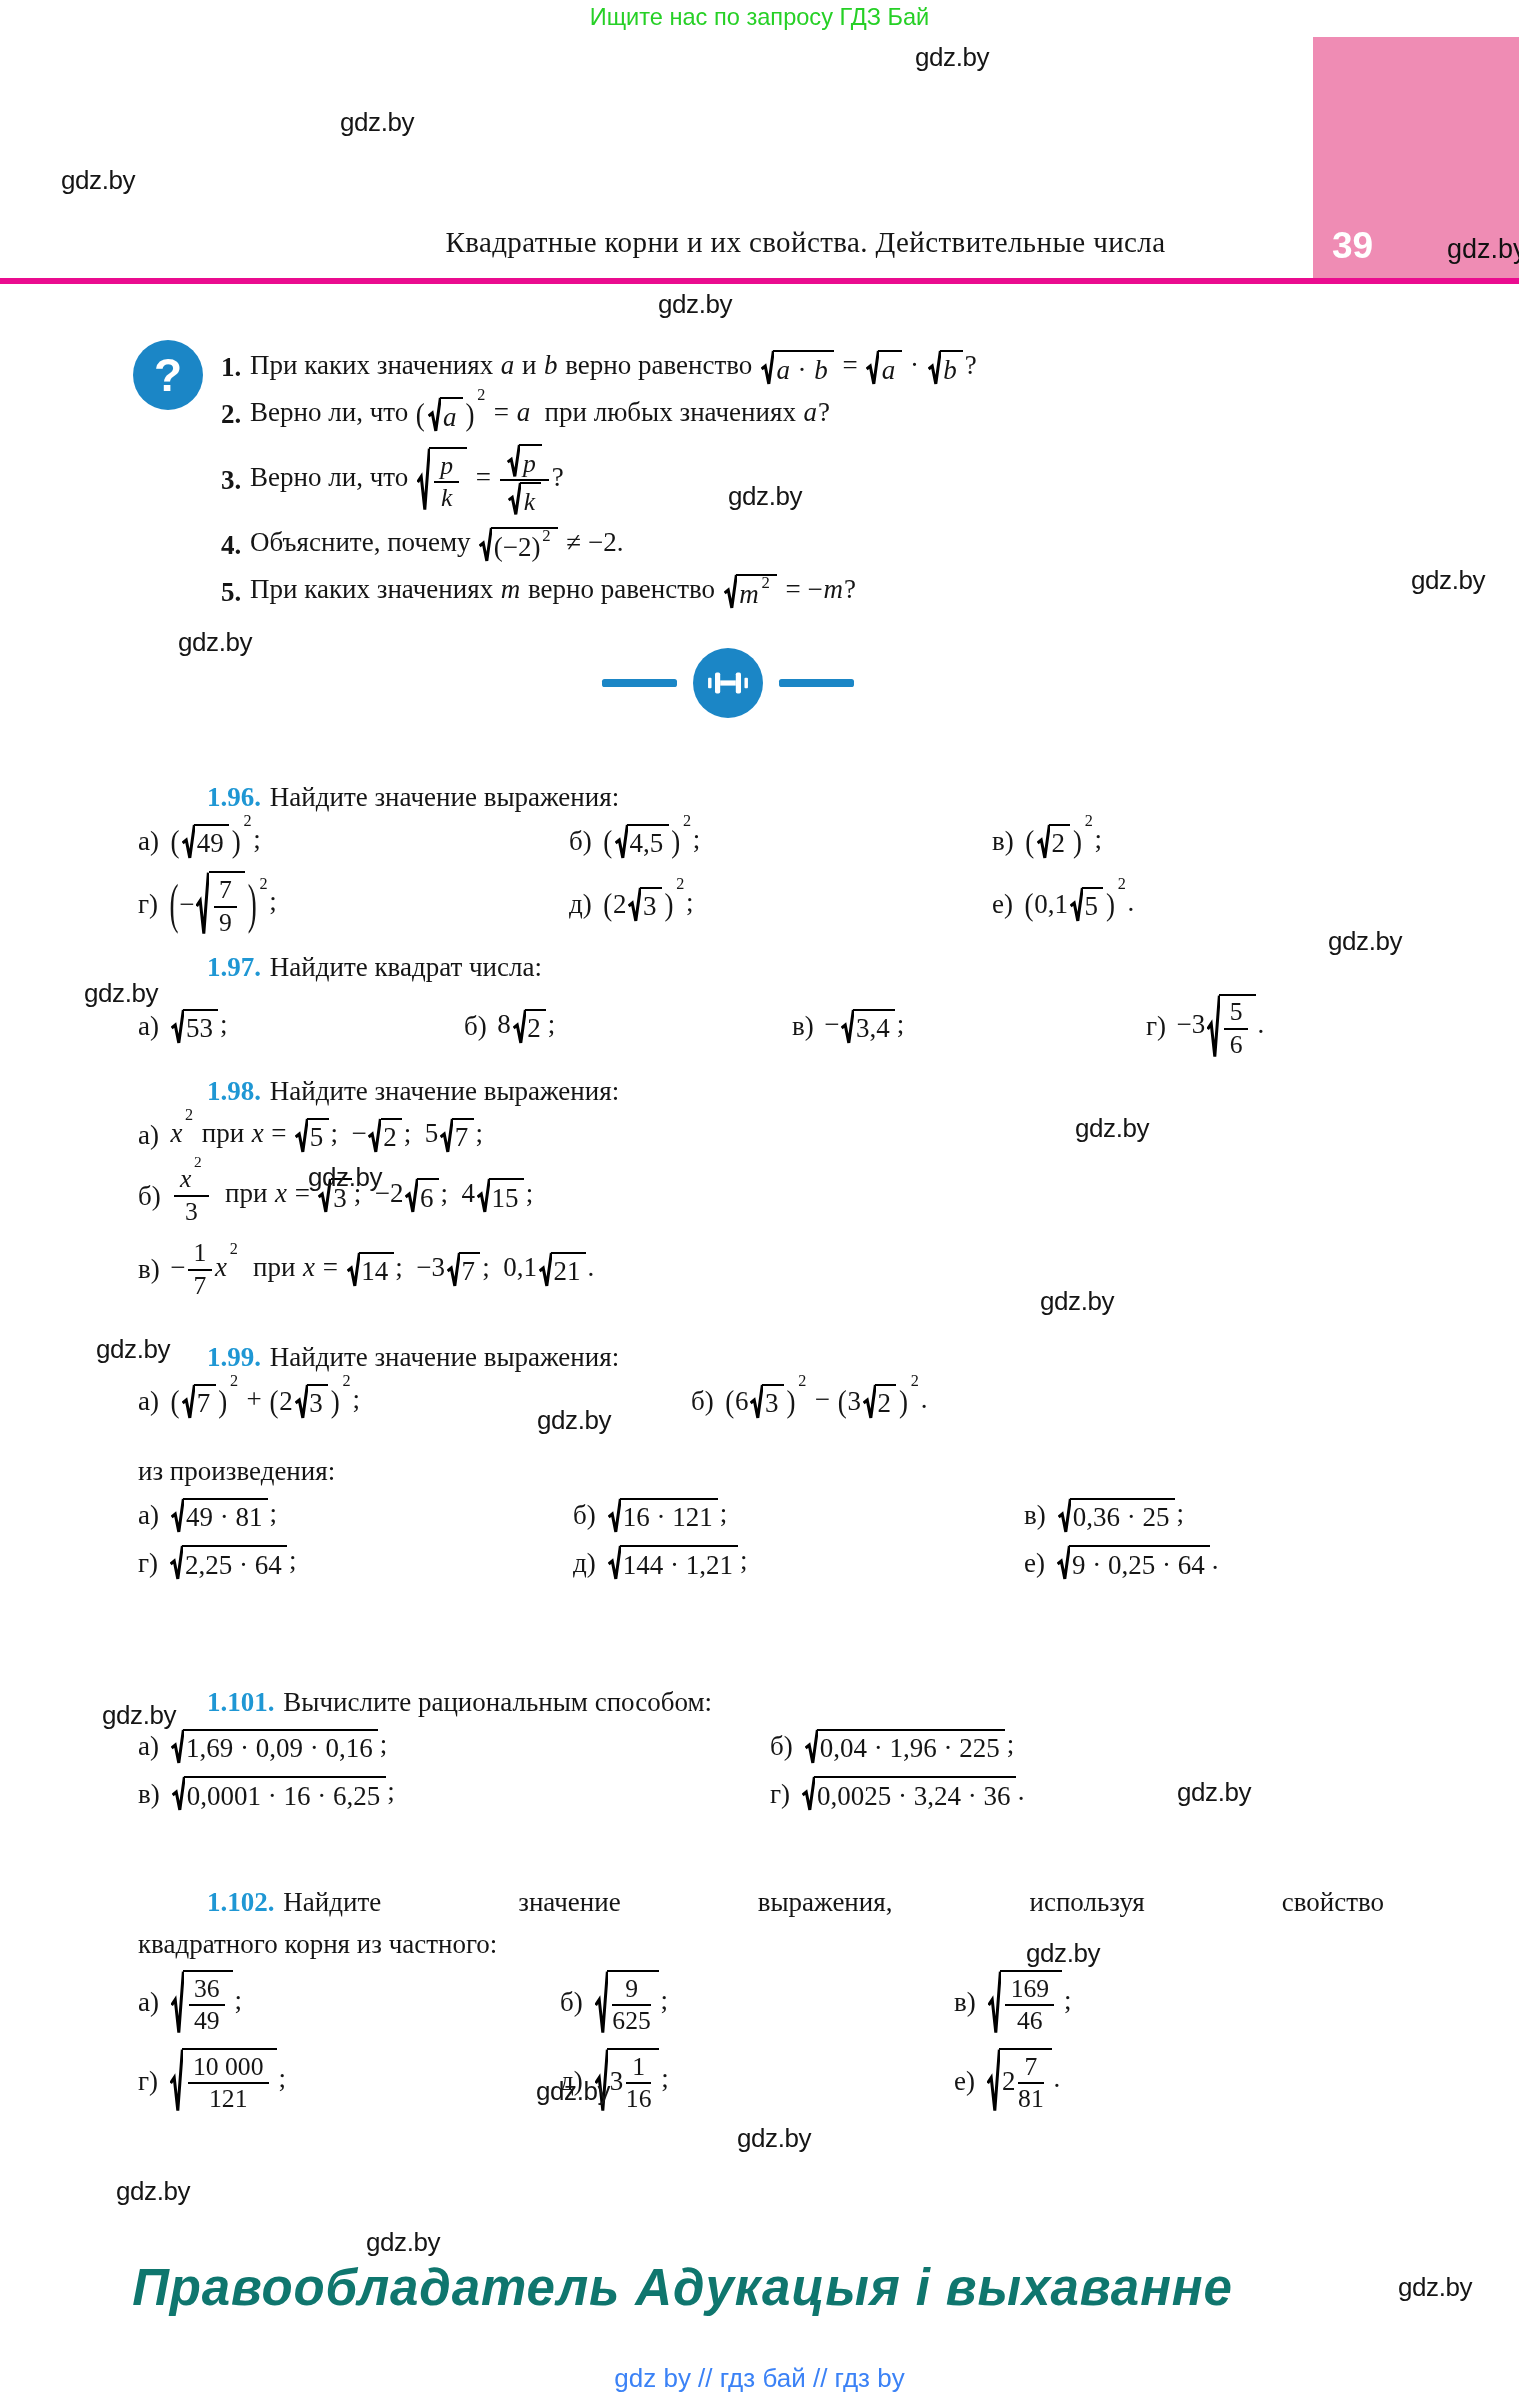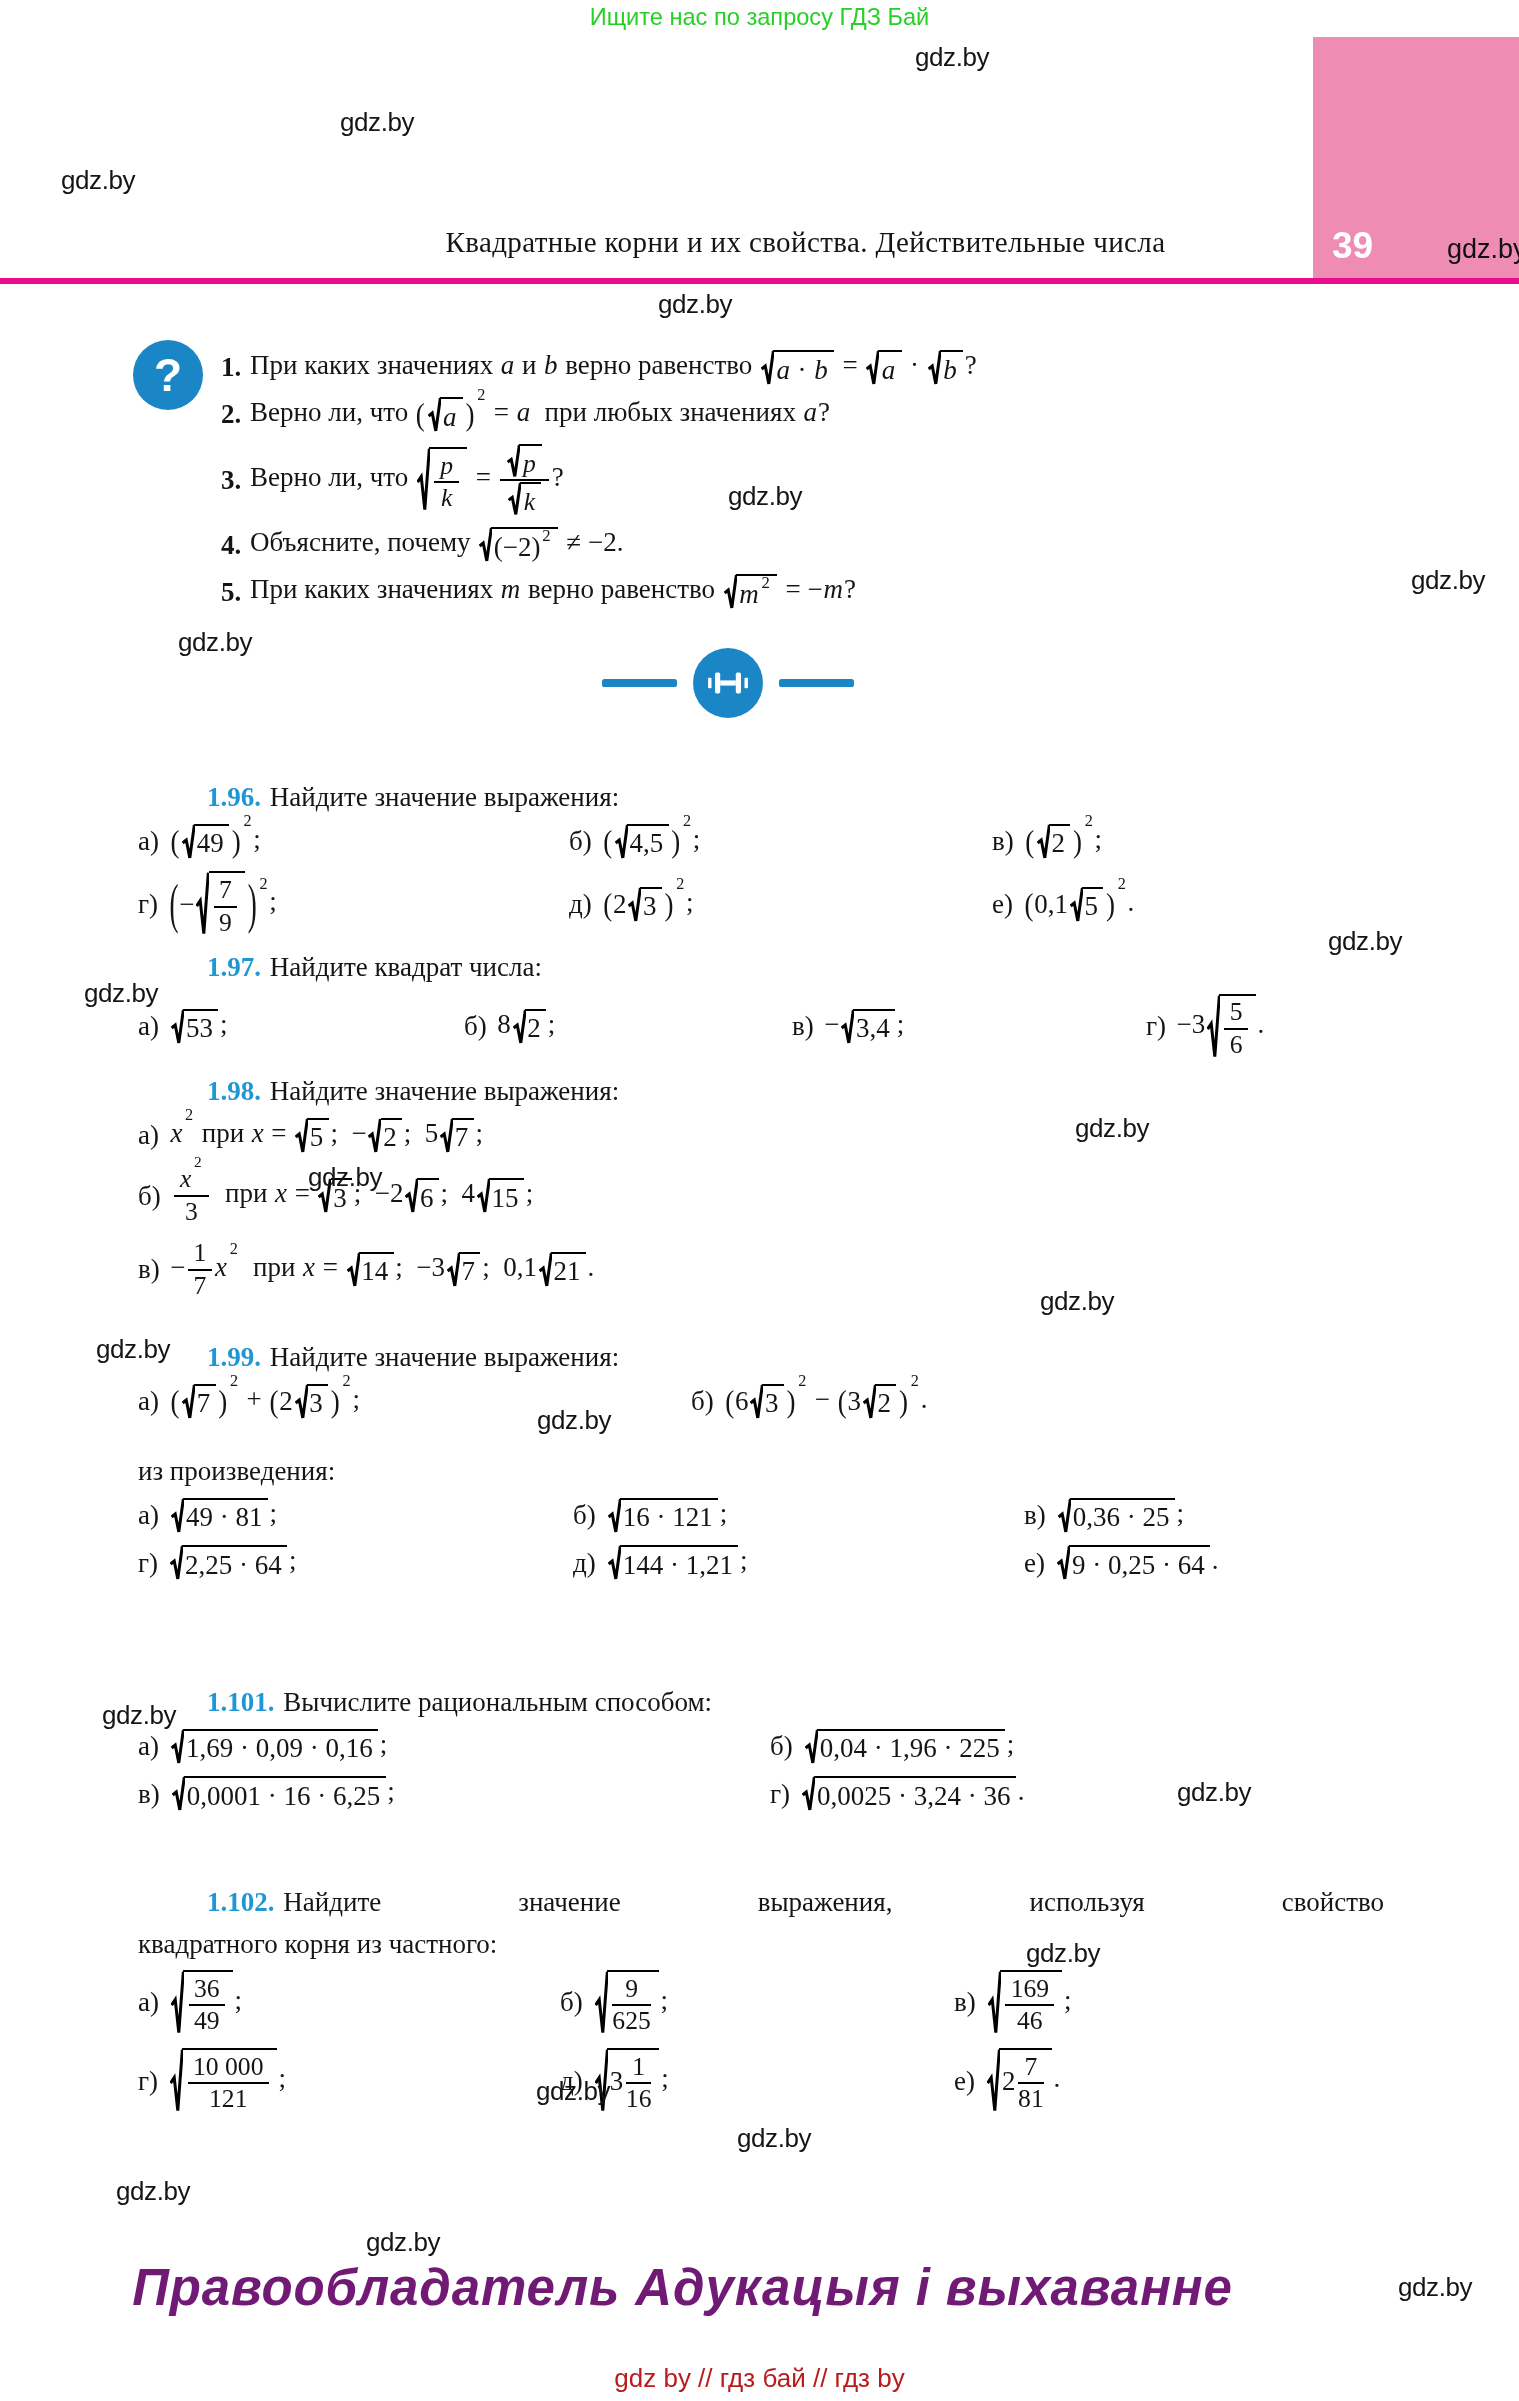--- a/index.html
+++ b/index.html
@@ -61,23 +61,23 @@
   .sup{font-size:.6em;position:relative;top:-.7em;line-height:0;margin:0 1.8px 0 1.8px;}
   .cnt .sup{top:-.3em;font-size:.62em;}
   .pwrap{display:inline-flex;align-items:center;vertical-align:middle;}
   .paren{display:inline-block;transform-origin:center;padding:0 0.9px;}
   .pinner{display:inline-flex;align-items:center;}
   .mvar{font-style:italic;padding:0 0.9px;}
 
   
   .slogan{position:absolute;top:2258px;left:0;width:1365px;text-align:center;
     font-family:"Liberation Sans",sans-serif;font-style:italic;font-weight:700;
-    font-size:51px;color:#701a75;letter-spacing:0.9px;white-space:nowrap;}
+    font-size:51px;color:#0f766e;letter-spacing:0.9px;white-space:nowrap;}
   .footer-links{position:absolute;top:2363px;left:0;width:1519px;text-align:center;
-    font-family:"Liberation Sans",sans-serif;font-size:26px;color:#b91c1c;}
+    font-family:"Liberation Sans",sans-serif;font-size:26px;color:#3b82f6;}
 </style>
 </head>
 <body>
 
 <div class="page">
 
   <div class="green-note">Ищите нас по запросу ГДЗ Бай</div>
 
   <div class="page-title">Квадратные корни и их свойства. Действительные числа</div>
 

